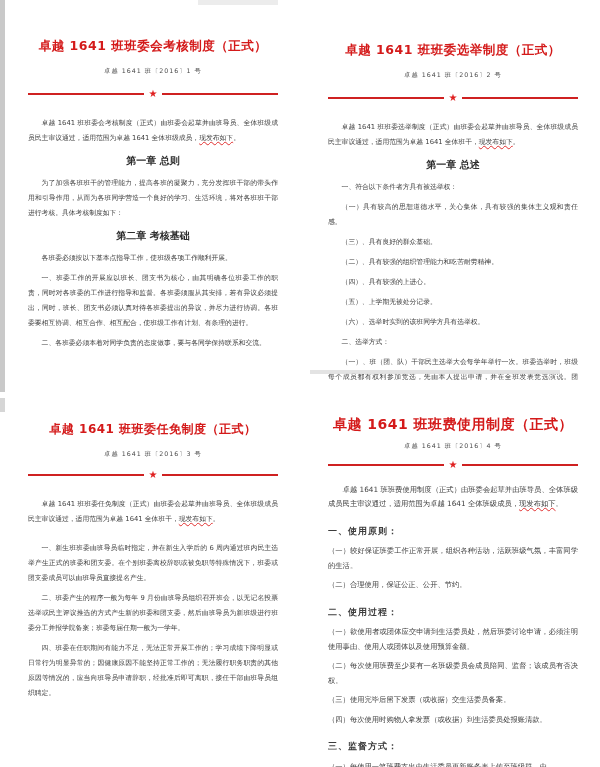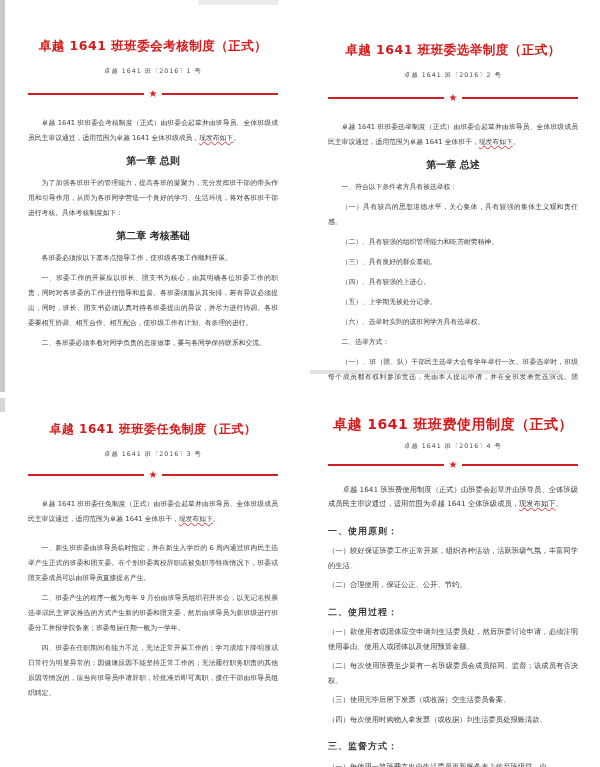--- a/index.html
+++ b/index.html
@@ -64,22 +64,22 @@
     <div class="divider">
       <span class="line"></span>
       <span class="star">★</span>
       <span class="line"></span>
     </div>
     <div class="body">
       <p class="para"><span>卓越 1641 班班委选举制度（正式）由班委会起草并由班导员、全体班级成员民主审议通过，适用范围为卓越 1641 全体班干，</span><span class="marked">现发布如下</span><span>。</span></p>
       <p class="chapter">第一章 总述</p>
       <p class="para">一、符合以下条件者方具有被选举权：</p>
       <p class="para">（一）具有较高的思想道德水平，关心集体，具有较强的集体主义观和责任感。</p>
+      <p class="para">（三）、具有良好的群众基础。</p>
       <p class="para">（二）、具有较强的组织管理能力和吃苦耐劳精神。</p>
-      <p class="para">（三）、具有良好的群众基础。</p>
       <p class="para">（四）、具有较强的上进心。</p>
       <p class="para">（五）、上学期无被处分记录。</p>
       <p class="para">（六）、选举时实到的该班同学方具有选举权。</p>
       <p class="para">二、选举方式：</p>
       <p class="para">（一）、班（团、队）干部民主选举大会每学年举行一次。班委选举时，班级每个成员都有权利参加竞选，先由本人提出申请，并在全班发表竞选演说。团（队）干部选举时，由全体团员（少先队员）参加，每名团（队）员都有权利参加竞选。选举班委首先必须经班主任同意。被选举人需要先由本人提出申请，并在全班发表竞选演说，并接受班级成员提问。</p>
     </div>
   </section>
 
   <section class="doc d3">
     <h2 class="title">卓越 1641 班班委任免制度（正式）</h2>

